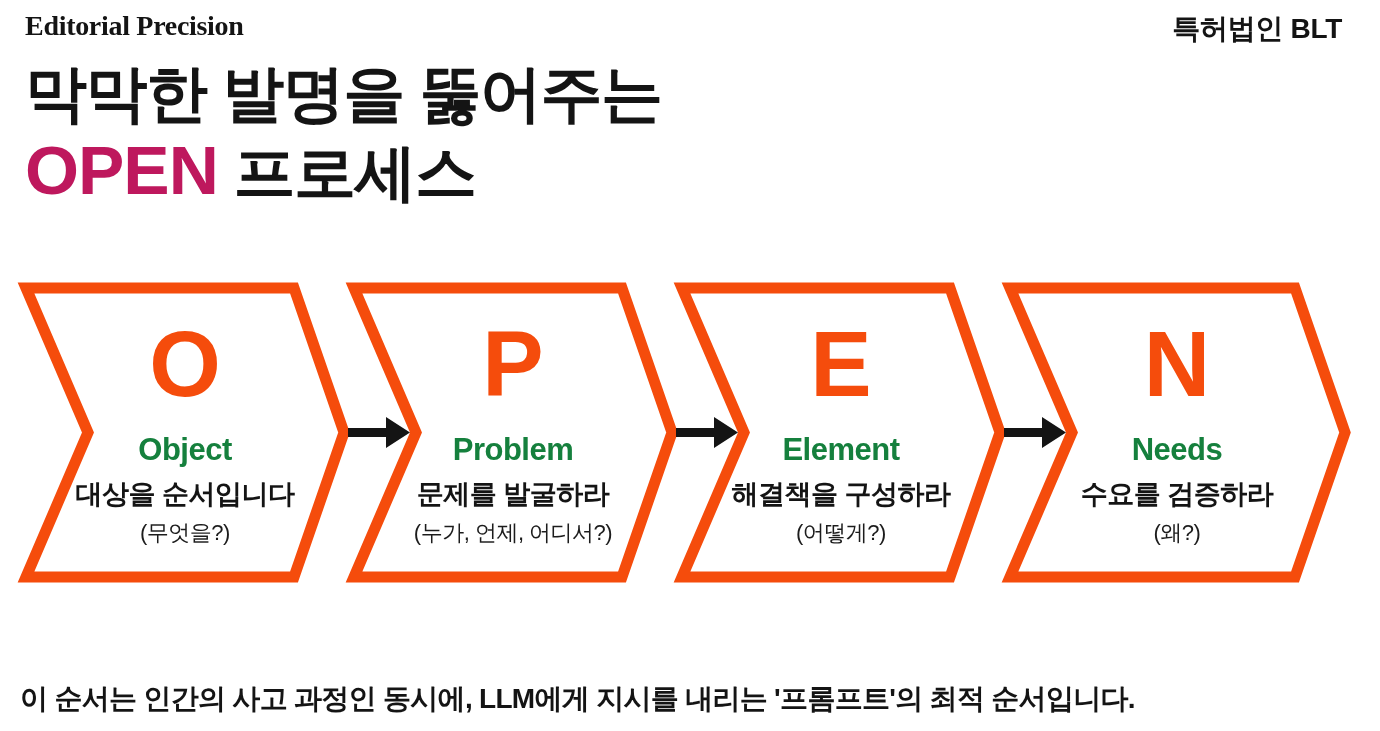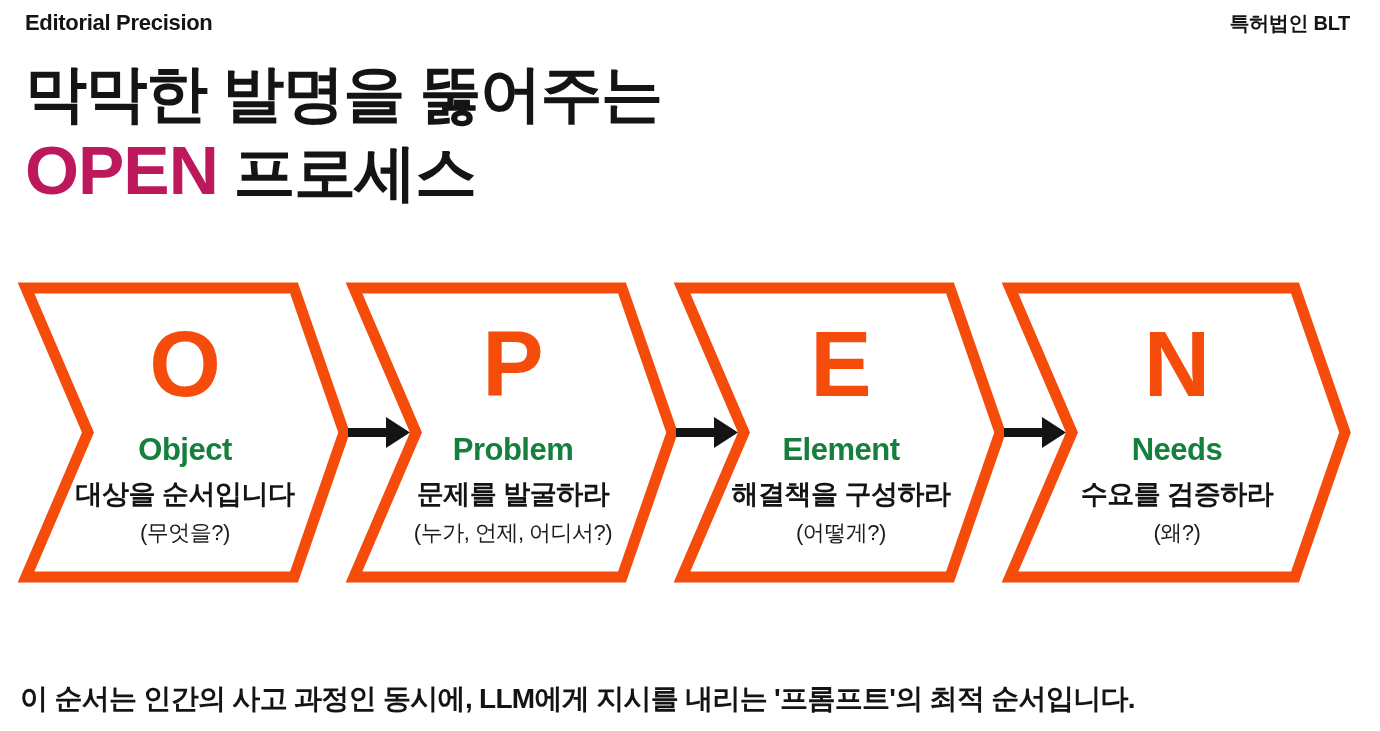--- a/index.html
+++ b/index.html
@@ -8,28 +8,29 @@
     width: 1380px;
     height: 731px;
     background: #ffffff;
     overflow: hidden;
     font-family: "Liberation Sans", "DejaVu Sans", sans-serif;
     color: #141414;
   }
   .brand-left {
     position: absolute;
     left: 25px; top: 10px;
-    font-size: 22px;
+    font-size: 28px;
     font-weight: 700;
     letter-spacing: -0.3px;
+    font-family: Liberation Serif, serif;
   }
   .brand-right {
     position: absolute;
-    right: 30px; top: 10px;
-    font-size: 20px;
+    right: 38px; top: 10px;
+    font-size: 28px;
     font-weight: 700;
     letter-spacing: -0.3px;
   }
   .title {
     position: absolute;
     left: 25px; top: 56px;
     margin: 0;
     font-size: 62px;
     font-weight: 800;
     letter-spacing: -1.5px;

